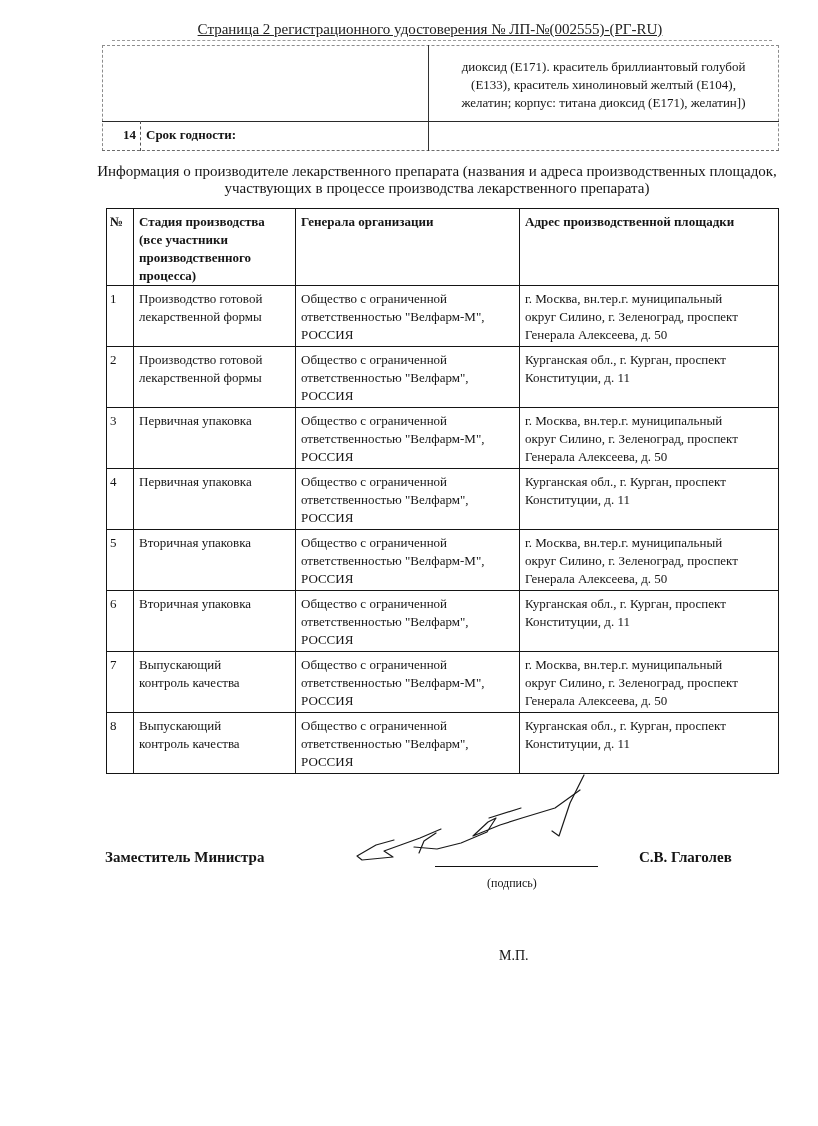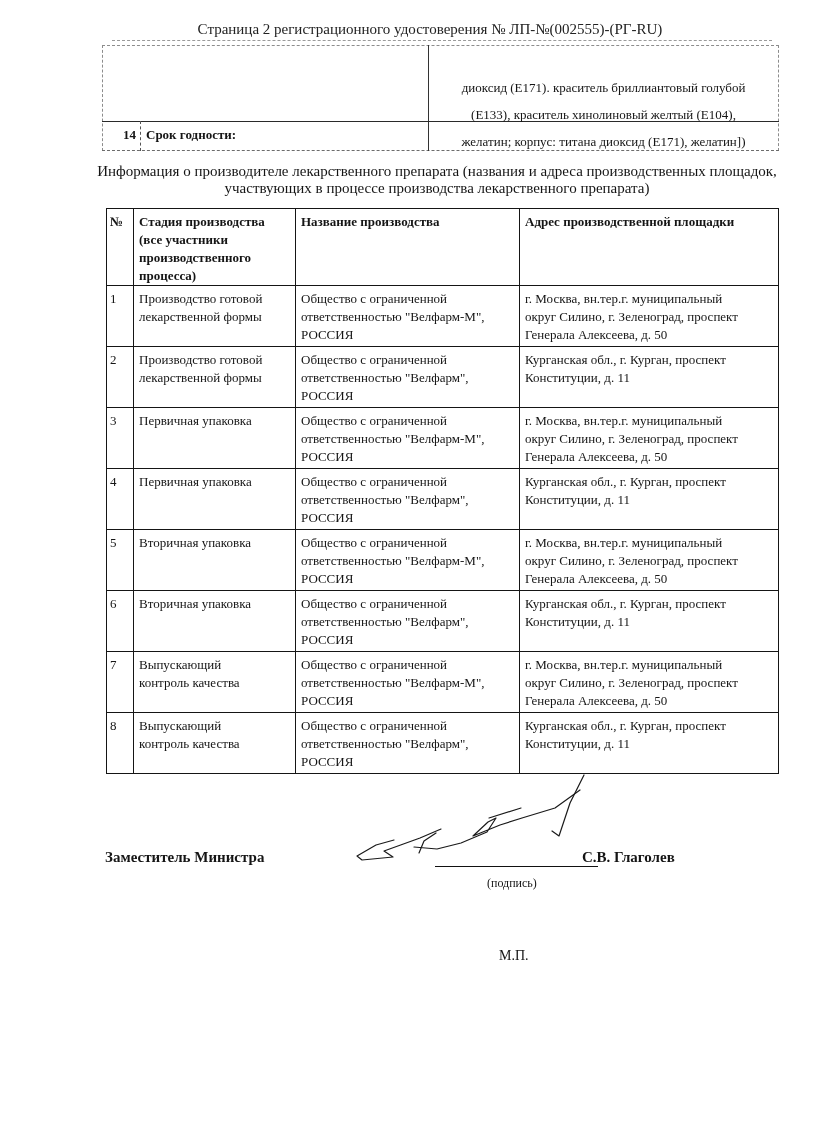--- a/index.html
+++ b/index.html
@@ -4,37 +4,37 @@
 <style>
   html, body { margin:0; padding:0; }
   body {
     width:818px; height:1126px; position:relative; overflow:hidden;
     background:#ffffff; color:#151515;
     font-family:"Liberation Serif", "DejaVu Serif", serif;
   }
   .abs { position:absolute; }
   .title {
     left:130px; top:19px; width:600px; text-align:center;
-    font-size:15px; line-height:20px; 
+    font-size:15px; line-height:20px; text-decoration:underline;
     color:#222;
   }
   .title-rule { left:112px; top:40px; width:660px; height:0; border-top:1px dashed #9a9a9a; }
 
   
   .ctable { left:102px; top:45px; width:677px; height:106px; }
   .ctable .frame-top { position:absolute; left:0; top:0; width:677px; border-top:1px dashed #8c8c8c; }
   .ctable .frame-left { position:absolute; left:0; top:0; height:106px; border-left:1px dashed #8c8c8c; }
   .ctable .frame-right { position:absolute; right:0; top:0; height:106px; border-left:1px dashed #8c8c8c; }
   .ctable .frame-bottom { position:absolute; left:0; top:105px; width:677px; border-top:1px dashed #6c6c6c; }
   .ctable .vdiv { position:absolute; left:326px; top:0; height:106px; border-left:1.5px solid #333; }
   .ctable .hdiv { position:absolute; left:0; top:76px; width:677px; border-top:1.5px solid #2a2a2a; }
   .ctable .vdiv2 { position:absolute; left:38px; top:76px; height:30px; border-left:1px dashed #555; }
   .ctable .cont-text {
     position:absolute; left:326px; top:13px; width:351px; text-align:center;
-    font-size:13px; line-height:27px; white-space:pre-line;margin-top:16px;
+    font-size:13px; line-height:18px; white-space:pre-line;
   }
   .ctable .num14 { position:absolute; left:4px; top:82px; width:30px; text-align:right; font-weight:bold; font-size:13px; }
   .ctable .label14 { position:absolute; left:44px; top:82px; font-weight:bold; font-size:13px; }
   .ctable .value14 { position:absolute; left:326px; top:82px; width:351px; text-align:center; font-size:13px; }
 
   .intro {
     left:91px; top:163px; width:692px; text-align:center;
     font-size:15px; line-height:17px; white-space:pre-line;
   }
 
@@ -48,21 +48,21 @@
     border:1.5px solid #151515; vertical-align:top;
     padding:4px 4px 0 5px; text-align:left; white-space:pre-line;
     overflow:hidden;
   }
   .mtable th { font-weight:bold; height:70px; }
   .mtable tr.row td { height:56px; }
   .mtable td.n, .mtable th.n { padding-left:3px; padding-right:0; }
 
   .sign-title { left:105px; top:849px; font-weight:bold; font-size:15px; }
   .sign-line { left:435px; top:866px; width:163px; border-top:1.5px solid #111; }
-  .sign-name { left:582px; top:849px; font-weight:bold; font-size:15px; }
+  .sign-name { left:639px; top:849px; font-weight:bold; font-size:15px; }
   .sign-caption { left:487px; top:876px; font-size:12px; }
   .stamp { left:499px; top:908px; font-size:14px;margin-top:40px; }
   .signature { left:340px; top:770px; }
 </style>
 </head>
 <body>
 
 <div class="abs title">Страница 2 регистрационного удостоверения № ЛП-№(002555)-(РГ-RU)</div>
 <div class="abs title-rule"></div>
 
@@ -91,21 +91,21 @@
       <col style="width:224px">
       <col style="width:259px">
   </colgroup>
   <tbody>
       <tr>
     <th class="n">№</th>
     <th>Стадия производства
 (все участники
 производственного
 процесса)</th>
-    <th>Название производства</th>
+    <th>Генерала организации</th>
     <th>Адрес производственной площадки</th>
   </tr>
   <tr class="row">
     <td class="n">1</td>
     <td>Производство готовой
 лекарственной формы</td>
     <td>Общество с ограниченной
 ответственностью "Велфарм-М",
 РОССИЯ</td>
     <td>г. Москва, вн.тер.г. муниципальный

